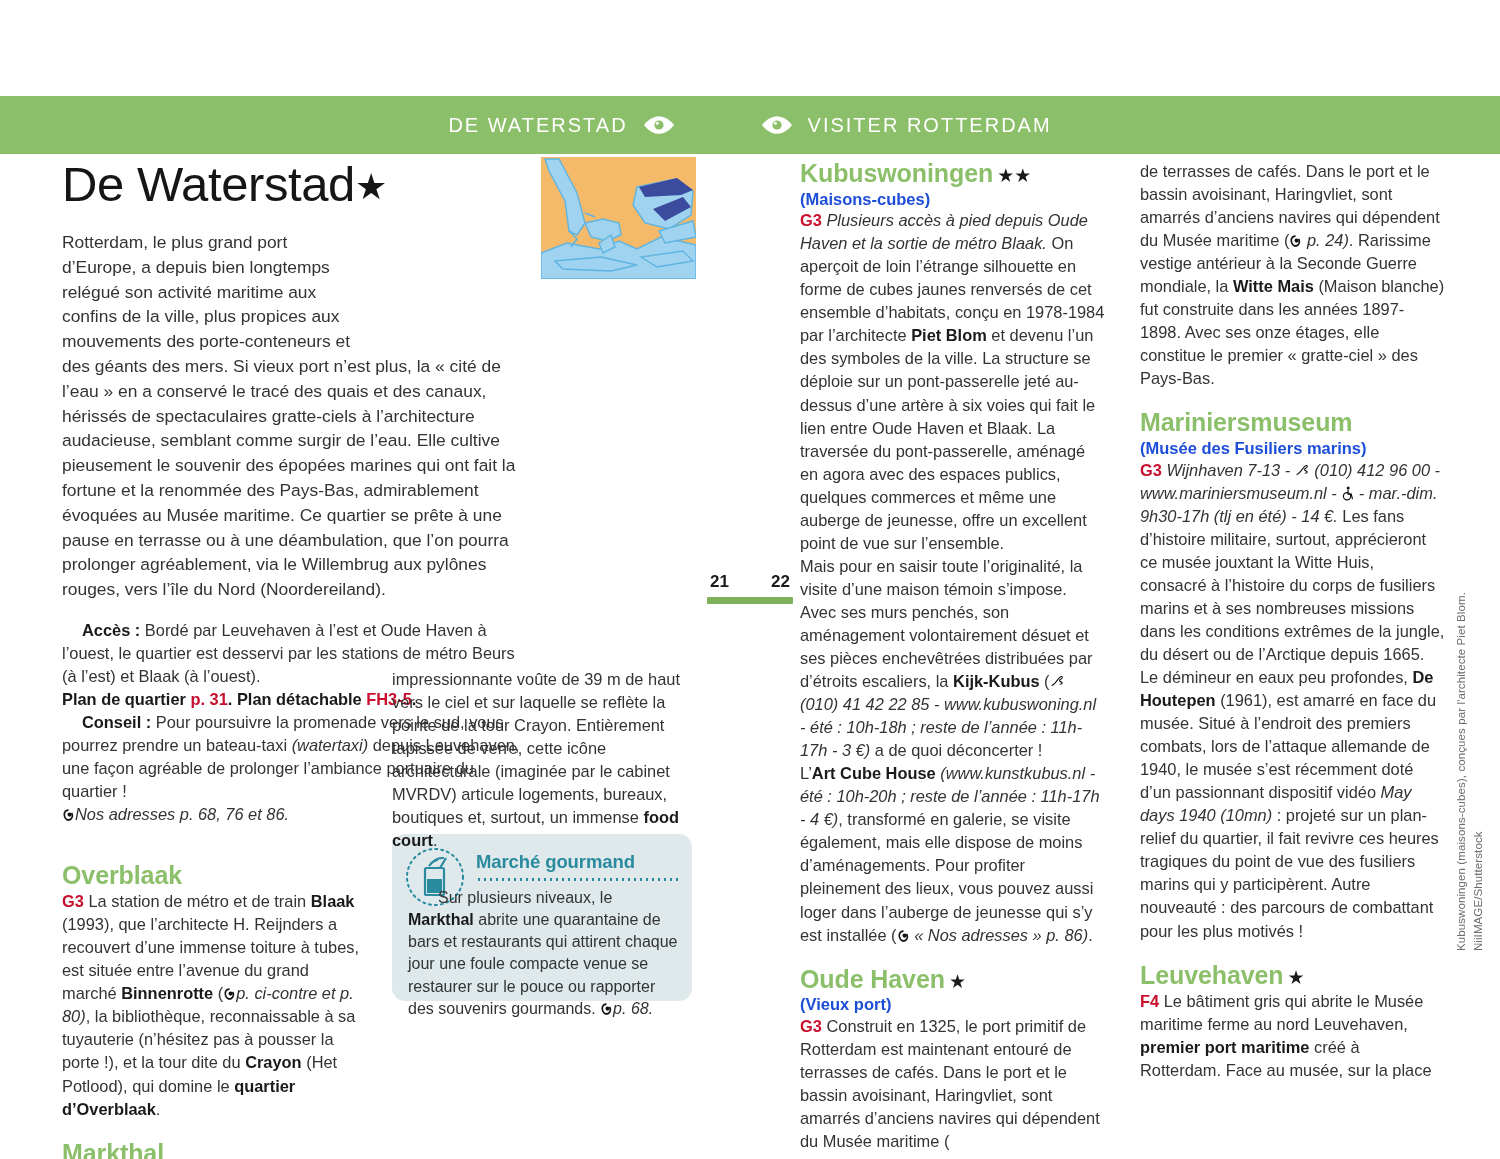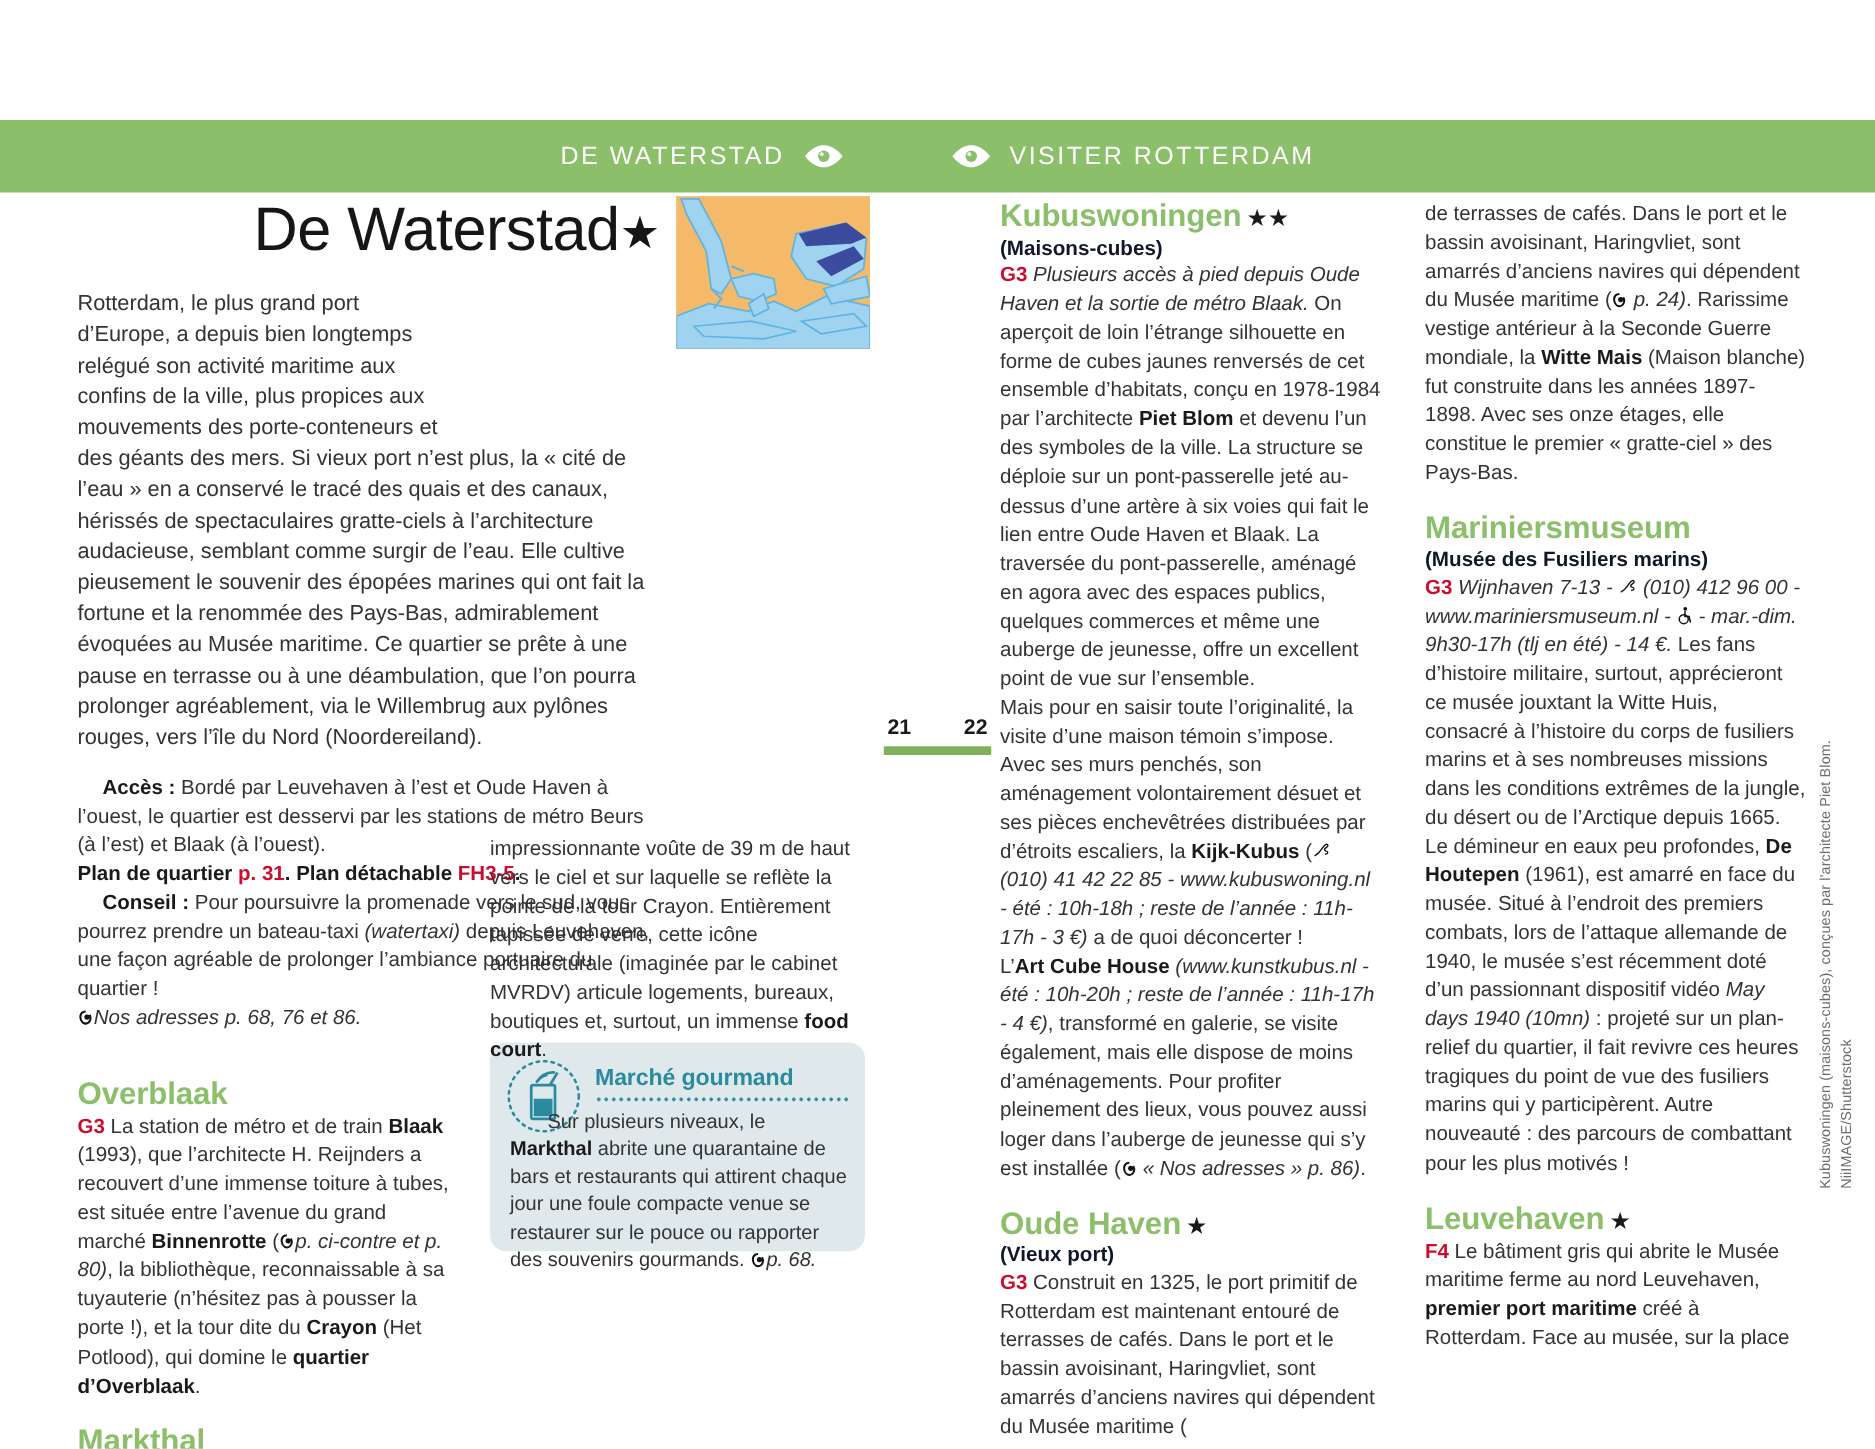--- a/index.html
+++ b/index.html
@@ -38,21 +38,20 @@
   .c1{left:62px;width:466px;}
   .c2{left:392px;width:300px;}
   .c3{left:800px;width:305px;}
   .c4{left:1140px;width:305px;}
 
   
   h1.title{
     font-size:49px;line-height:1.02;font-weight:400;margin:0 0 20px 0;
     letter-spacing:-0.4px;color:#161616;
     font-family:"Liberation Sans","DejaVu Sans",sans-serif;
-    text-align:right;
   }
   h1.title .star{font-size:36px;vertical-align:2px;letter-spacing:0;}
 
   .intro{
     font-size:17.4px;line-height:1.425;color:#333;
     text-align:left;margin:0;
   }
   .intro p{margin:0;}
 
   
@@ -73,21 +72,21 @@
   i,em{}
   .plan{font-weight:700;color:#1a1a1a;}
 
   
   h2.sec{
     margin:0 0 1px 0;font-size:25px;font-weight:700;color:#8cbf6a;
     letter-spacing:-0.1px;line-height:1.1;
   }
   h2.sec .bstar{color:#1a1a1a;font-size:19px;letter-spacing:0;padding-left:4px;}
   .subsec{
-    font-size:16.5px;font-weight:700;color:#0f172a;margin:0 0 0 0;line-height:1.25;
+    font-size:16.5px;font-weight:700;color:#1d4ed8;margin:0 0 0 0;line-height:1.25;
   }
   .body{
     font-size:16.4px;line-height:1.405;color:#333;margin:0;
   }
   .body p{margin:0;}
   .gap{height:19px;}
 
   
   .tipbox{
     position:absolute;left:392px;top:834px;width:300px;height:167px;

